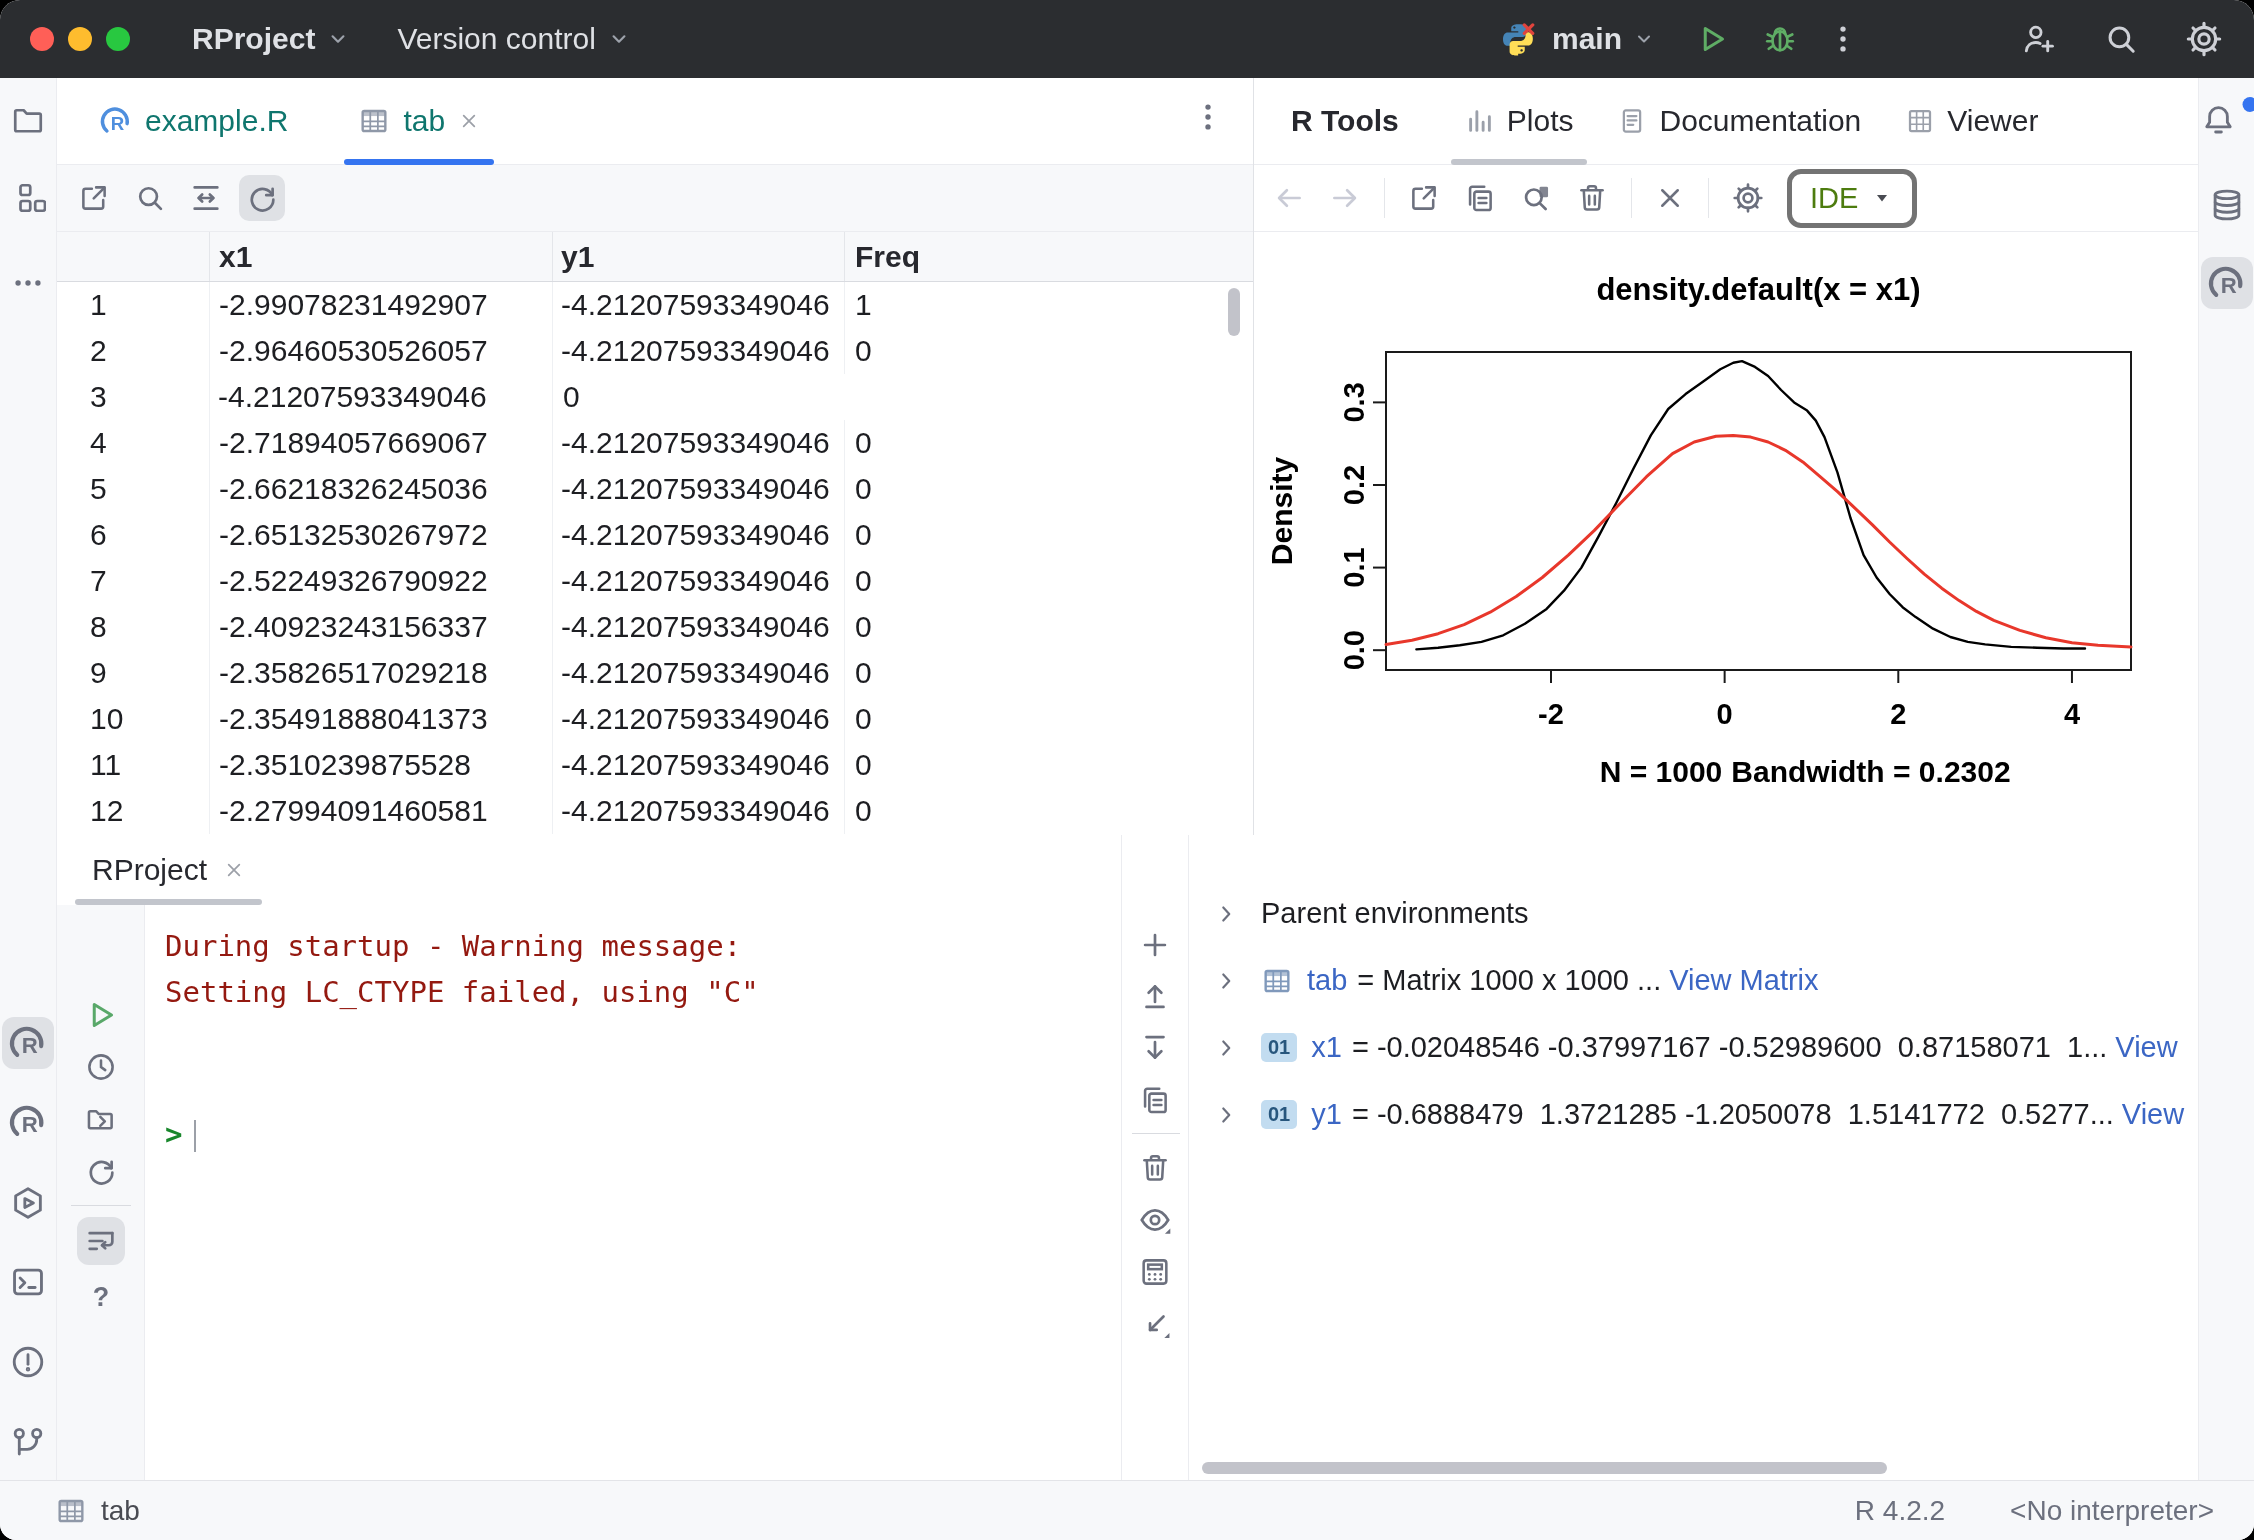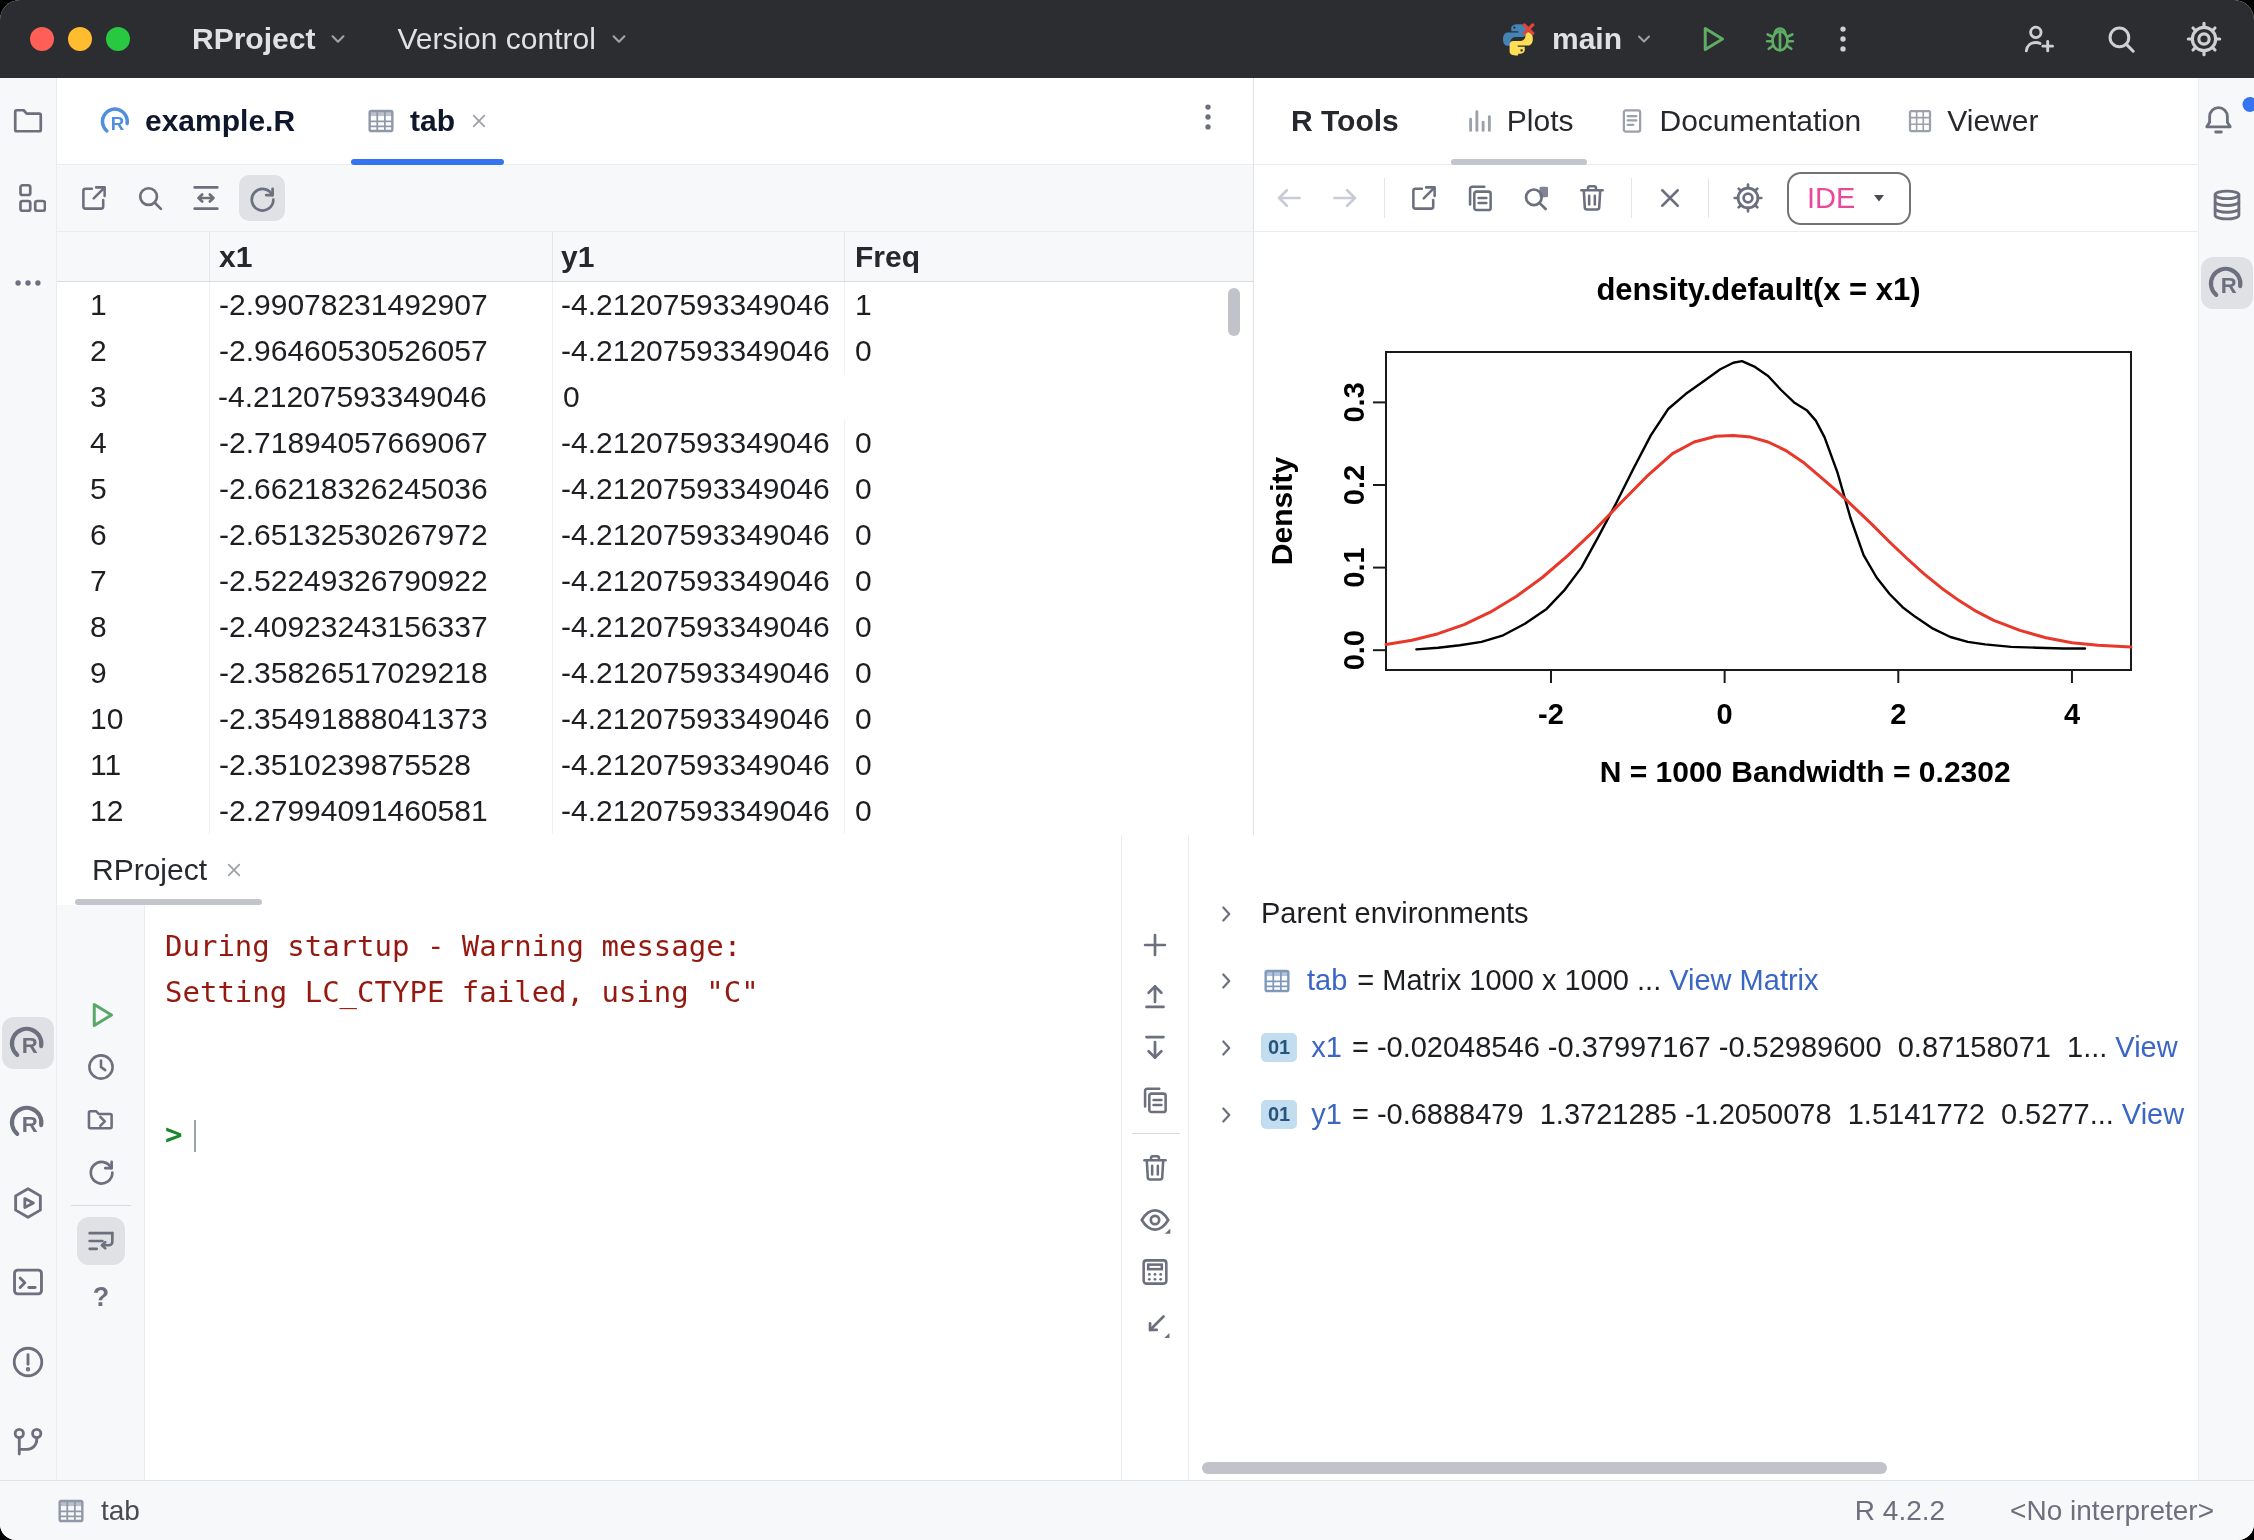--- a/index.html
+++ b/index.html
@@ -20,21 +20,21 @@
   .left-rail{position:absolute;left:0;top:78px;width:57px;height:1402px;background:#f7f8fa;border-right:1px solid #ebecf0;box-sizing:border-box;}
   .right-rail{position:absolute;right:0;top:78px;width:56px;height:1402px;background:#f7f8fa;border-left:1px solid #ebecf0;box-sizing:border-box;}
   .rail-ic{position:absolute;left:50%;transform:translate(-50%,-50%);color:#6c707e;}
   .pill-bg{background:#dfe1e5;border-radius:12px;padding:7px;}
   .bell-wrap{position:relative;}
   .bell-dot{position:absolute;right:-3px;top:-4px;width:15px;height:15px;border-radius:50%;background:#3574f0;}
 
   
   .editor{position:absolute;left:57px;top:78px;width:1196px;height:757px;background:#fff;overflow:hidden;}
   .etabs{position:absolute;left:0;top:0;width:100%;height:87px;background:#fff;border-bottom:1px solid #ebecf0;display:flex;align-items:center;padding-left:23px;box-sizing:border-box;}
-  .etab{position:relative;display:flex;align-items:center;gap:13px;height:100%;padding:0 20px;font-size:30px;color:#0f172a;font-weight:bold;}
+  .etab{position:relative;display:flex;align-items:center;gap:13px;height:100%;padding:0 20px;font-size:30px;color:#0f766e;}
   .etab.active::after{content:"";position:absolute;left:6px;right:6px;bottom:-1px;height:6px;border-radius:3px;background:#3574f0;}
   .kebab{position:absolute;right:28px;top:22px;color:#6c707e;}
   .etoolbar{position:absolute;left:0;top:87px;width:100%;height:67px;background:#f7f8fa;border-bottom:1px solid #ebecf0;display:flex;align-items:center;gap:10px;padding-left:14px;box-sizing:border-box;color:#6c707e;}
   .etoolbar .tbi{padding:6px;border-radius:10px;}
   .etoolbar .tbi.on{background:#dfe1e5;}
 
   .thead{position:absolute;left:0;top:154px;width:100%;height:50px;background:#f7f8fa;border-bottom:1px solid #d9dbe0;display:grid;grid-template-columns:153px 343px 292px 1fr;font-size:30px;font-weight:600;color:#27282e;box-sizing:border-box;}
   .thead>div{display:flex;align-items:center;border-right:1px solid #e4e6ea;}
   .thead>div:last-child{border-right:none;}
   .tbody{position:absolute;left:0;top:204px;width:100%;height:553px;overflow:hidden;background:#fff;}
@@ -50,21 +50,21 @@
   
   .plots{position:absolute;left:1253px;top:78px;width:945px;height:827px;background:#fff;border-left:1px solid #e0e2e6;box-sizing:border-box;}
   .ptabs{position:absolute;left:0;top:0;width:100%;height:87px;border-bottom:1px solid #ebecf0;display:flex;align-items:center;padding-left:37px;box-sizing:border-box;gap:8px;}
   .ptitle{font-size:30px;font-weight:700;color:#27282e;margin-right:40px;}
   .ptab{position:relative;display:flex;align-items:center;gap:12px;height:100%;padding:0 18px;font-size:30px;color:#27282e;}
   .ptab .ic{color:#9ba0aa;}
   .ptab.active::after{content:"";position:absolute;left:4px;right:4px;bottom:-1px;height:6px;border-radius:3px;background:#c2c5cc;}
   .ptoolbar{position:absolute;left:0;top:87px;width:100%;height:67px;border-bottom:1px solid #ebecf0;display:flex;align-items:center;padding-left:18px;box-sizing:border-box;gap:22px;color:#6c707e;}
   .sep{width:1px;height:40px;background:#e4e6ea;}
   .disabled{color:#c9cbd6;}
-  .ide-btn{display:flex;align-items:center;gap:12px;border:2px solid #737373;border-radius:14px;padding:8px 18px;font-size:29px;color:#ec4899;}
+  .ide-btn{display:flex;align-items:center;gap:12px;border:5px solid #737373;border-radius:14px;padding:8px 18px;font-size:29px;color:#4d7c0f;}
 
   
   .console{position:absolute;left:57px;top:835px;width:1108px;height:645px;background:#fff;}
   .ctabs{position:absolute;left:0;top:0;width:100%;height:70px;background:#fff;display:flex;align-items:center;padding-left:31px;box-sizing:border-box;}
   .ctab{position:relative;display:flex;align-items:center;gap:16px;height:100%;font-size:30px;color:#27282e;padding:0 4px;}
   .ctab::after{content:"";position:absolute;left:-13px;right:-13px;bottom:0;height:6px;border-radius:3px;background:#c2c5cc;}
   .gutter{position:absolute;left:0;top:70px;width:88px;bottom:0;background:#f7f8fa;border-right:1px solid #ebecf0;box-sizing:border-box;}
   .gut-ic{position:absolute;left:50%;transform:translate(-50%,-50%);color:#6c707e;}
   .gut-div{position:absolute;left:14px;width:60px;height:1px;background:#d9dbe0;}
   .cbody{position:absolute;left:88px;top:70px;right:0;bottom:0;background:#fff;font-family:"DejaVu Sans Mono","Liberation Mono",monospace;font-size:29px;}

